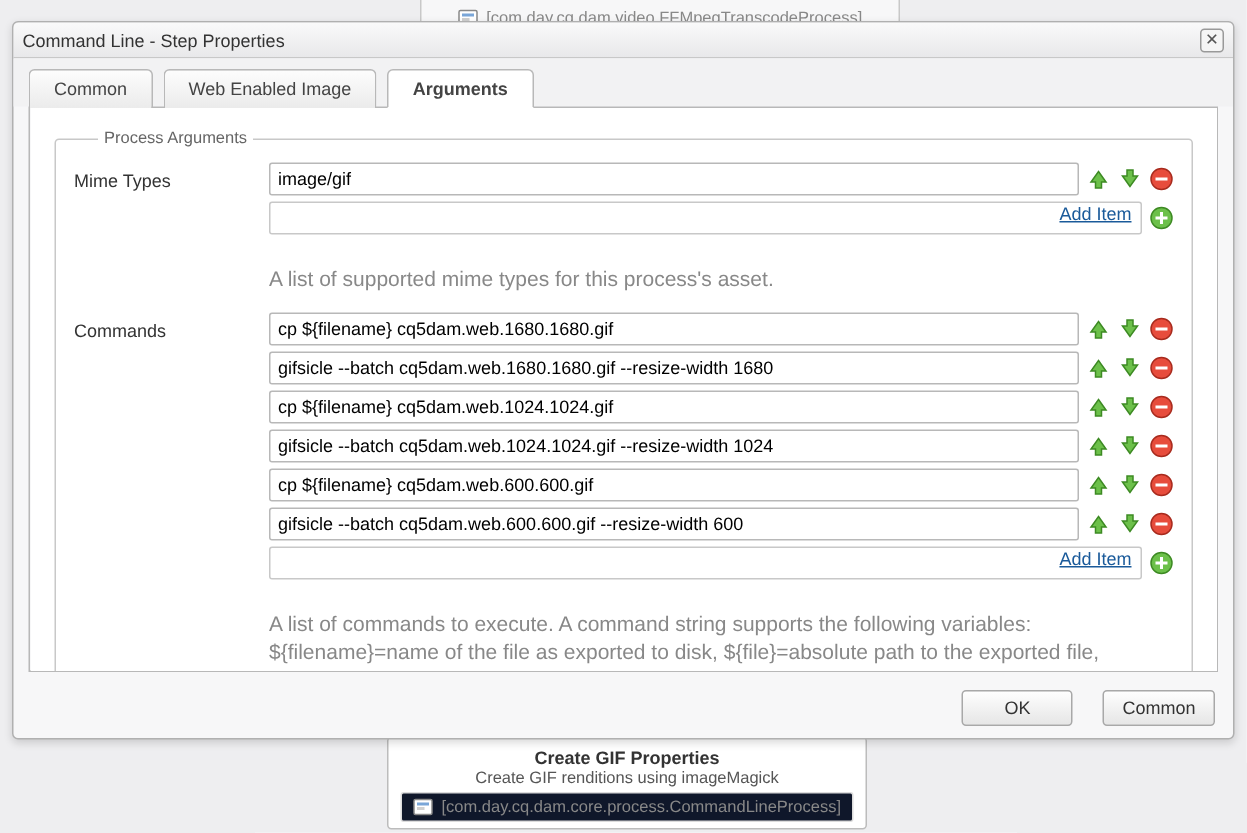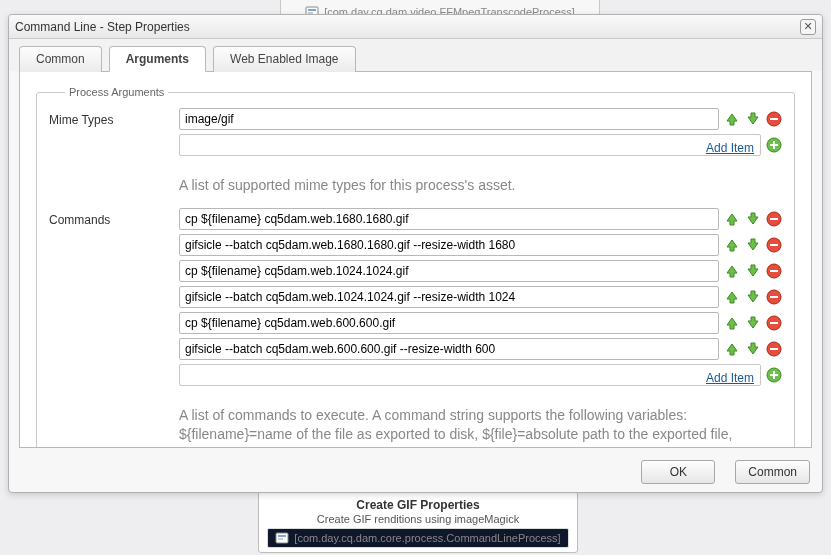--- a/index.html
+++ b/index.html
@@ -147,21 +147,21 @@
     display: flex;
     align-items: center;
     margin-bottom: 6px;
   }
   .add-item-box {
     flex:1;
     border:1px solid #c8c8c8;
     height:22px;
     border-radius:2px;
     display:flex;
-    align-items:flex-end;
+    align-items:flex-start;
     justify-content:flex-end;
     padding-right:6px;
   }
   .add-item-link {
     color: #1a5a9a;
     text-decoration: underline;
     cursor: pointer;
     font-size: 12px;
   }
   .plus-btn {
@@ -229,22 +229,22 @@
 <div class="dialog">
   <div class="dialog-header">
     <span class="title">Command Line - Step Properties</span>
     <span class="close-btn">
       <span>✕</span>
     </span>
   </div>
 
   <div class="tab-strip">
     <div class="tab"><span>Common</span></div>
+    <div class="tab"><span>Web Enabled Image</span></div>
     <div class="tab active"><span>Arguments</span></div>
-    <div class="tab"><span>Web Enabled Image</span></div>
   </div>
 
   <div class="tab-body">
     <fieldset class="process-args">
       <legend>Process Arguments</legend>
 
       <div class="field-row">
         <div class="field-label">Mime Types</div>
         <div class="field-body">
           <div id="mime-list">

